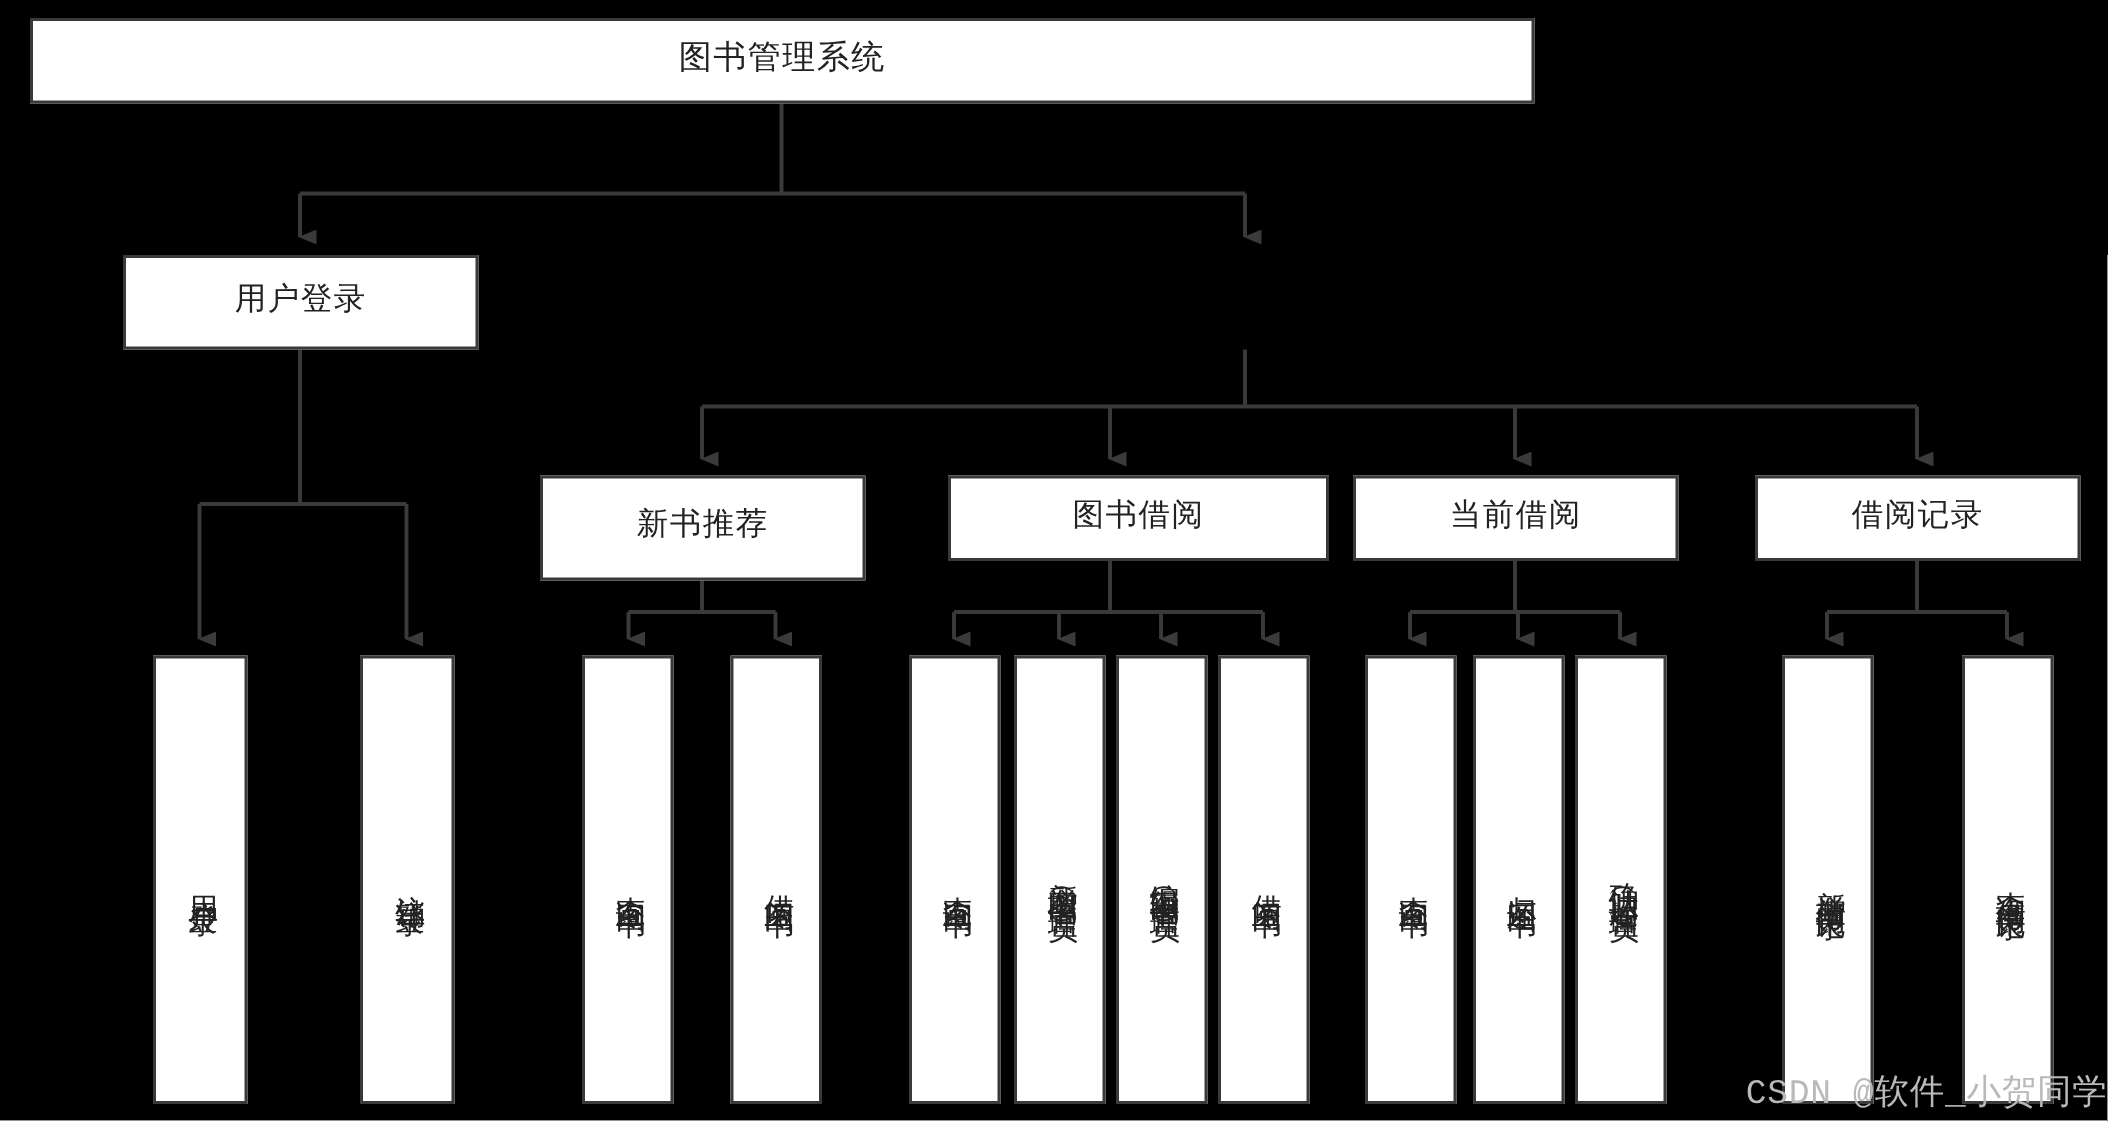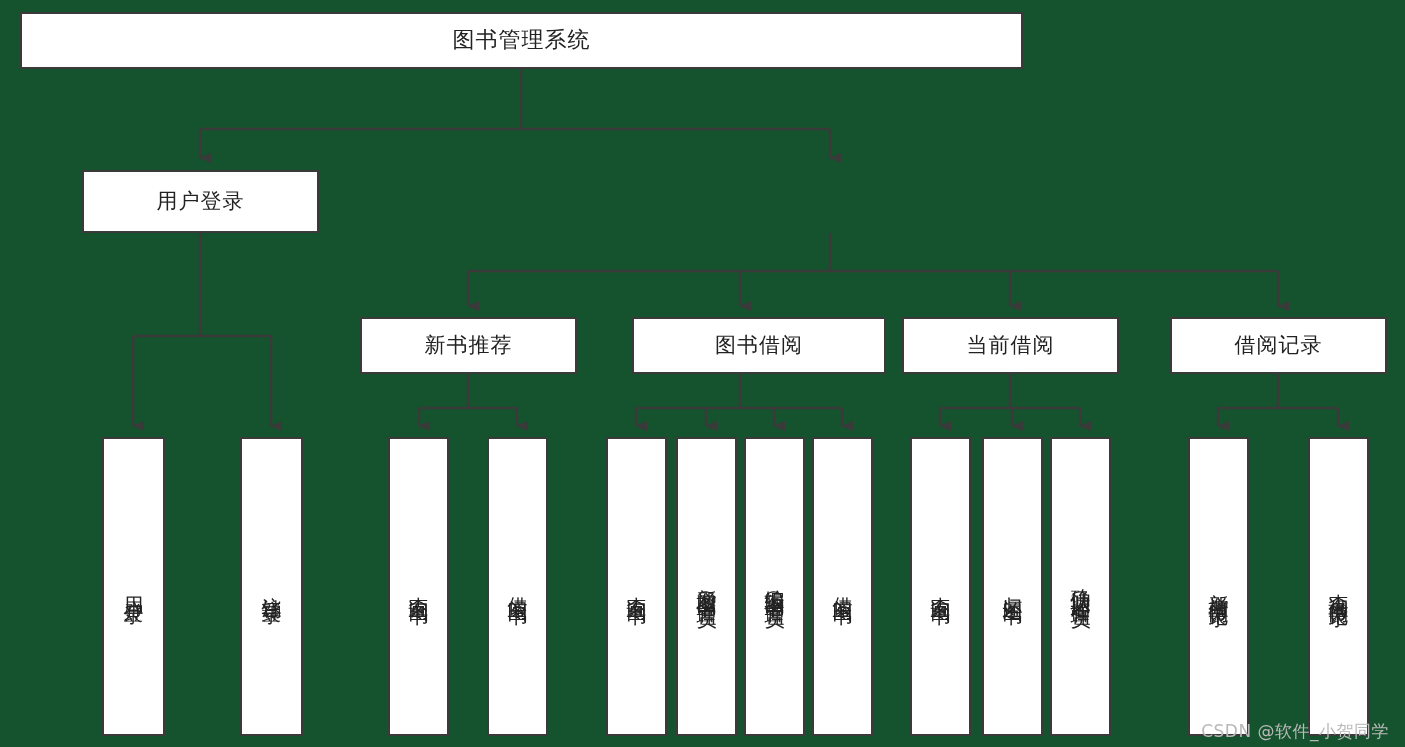--- a/index.html
+++ b/index.html
@@ -48,33 +48,33 @@
     font-size: 20px;
     line-height: 1.35;
     letter-spacing: 3px;
     white-space: nowrap;
   }
   .node.root {
     font-size: 22px;
   }
   .watermark {
     position: absolute;
-    right: 16px;
+    right: 0;
     bottom: 4px;
-    font-size: 17px;
+    font-size: 23px;
     color: #b9b9b9;
     letter-spacing: 0.5px;
     white-space: nowrap;
     user-select: none;
   }
 </style>
 </head>
 <body>
 
-<div id="canvas" style="background: #14532d;">
+<div id="canvas" style="background: #000000; font-family: Liberation Mono, monospace;">
 
   <svg id="edges" viewBox="0 0 1405 747" width="1405" height="747" xmlns="http://www.w3.org/2000/svg">
     <defs>
       <marker id="arrow" viewBox="0 0 10 12" refX="5" refY="11" markerWidth="10" markerHeight="12" orient="auto-start-reverse" markerUnits="userSpaceOnUse">
         <path d="M 0 0 L 10 0 L 5 12 Z" fill="#3a3a3a"></path>
       </marker>
     </defs>
 
     <g stroke="#3a3a3a" stroke-width="2.6" fill="none" stroke-linecap="butt">
 
@@ -117,21 +117,21 @@
       <path d="M 1218 408 L 1338 408"></path>
       <path d="M 1218 408 L 1218 426" marker-end="url(#arrow)"></path>
       <path d="M 1338 408 L 1338 426" marker-end="url(#arrow)"></path>
     </g>
   </svg>
 
   <div class="node horiz root" style="left: 20px; top: 12px; width: 1003px; height: 57px; border-color: rgb(58, 58, 58); background: rgb(255, 255, 255); color: rgb(34, 34, 34);">图书管理系统</div>
 
   <div class="node horiz" style="left: 82px; top: 170px; width: 237px; height: 63px; border-color: rgb(58, 58, 58); background: rgb(255, 255, 255); color: rgb(34, 34, 34);">用户登录</div>
 
-  <div class="node horiz" style="left: 360px; top: 317px; width: 217px; height: 57px; border-color: rgb(58, 58, 58); background: rgb(255, 255, 255); color: rgb(34, 34, 34);">新书推荐</div>
+  <div class="node horiz" style="left: 360px; top: 317px; width: 217px; height: 70px; border-color: rgb(58, 58, 58); background: rgb(255, 255, 255); color: rgb(34, 34, 34);">新书推荐</div>
   <div class="node horiz" style="left: 632px; top: 317px; width: 254px; height: 57px; border-color: rgb(58, 58, 58); background: rgb(255, 255, 255); color: rgb(34, 34, 34);">图书借阅</div>
   <div class="node horiz" style="left: 902px; top: 317px; width: 217px; height: 57px; border-color: rgb(58, 58, 58); background: rgb(255, 255, 255); color: rgb(34, 34, 34);">当前借阅</div>
   <div class="node horiz" style="left: 1170px; top: 317px; width: 217px; height: 57px; border-color: rgb(58, 58, 58); background: rgb(255, 255, 255); color: rgb(34, 34, 34);">借阅记录</div>
 
   <div class="node vert" style="left: 102px; top: 437px; width: 63px; height: 299px; border-color: rgb(58, 58, 58); background: rgb(255, 255, 255); color: rgb(34, 34, 34);">用户登录</div>
   <div class="node vert" style="left: 240px; top: 437px; width: 63px; height: 299px; border-color: rgb(58, 58, 58); background: rgb(255, 255, 255); color: rgb(34, 34, 34);">注销登录</div>
 
   <div class="node vert" style="left: 388px; top: 437px; width: 61px; height: 299px; border-color: rgb(58, 58, 58); background: rgb(255, 255, 255); color: rgb(34, 34, 34);">查询图书</div>
   <div class="node vert" style="left: 487px; top: 437px; width: 61px; height: 299px; border-color: rgb(58, 58, 58); background: rgb(255, 255, 255); color: rgb(34, 34, 34);">借阅图书</div>
 

